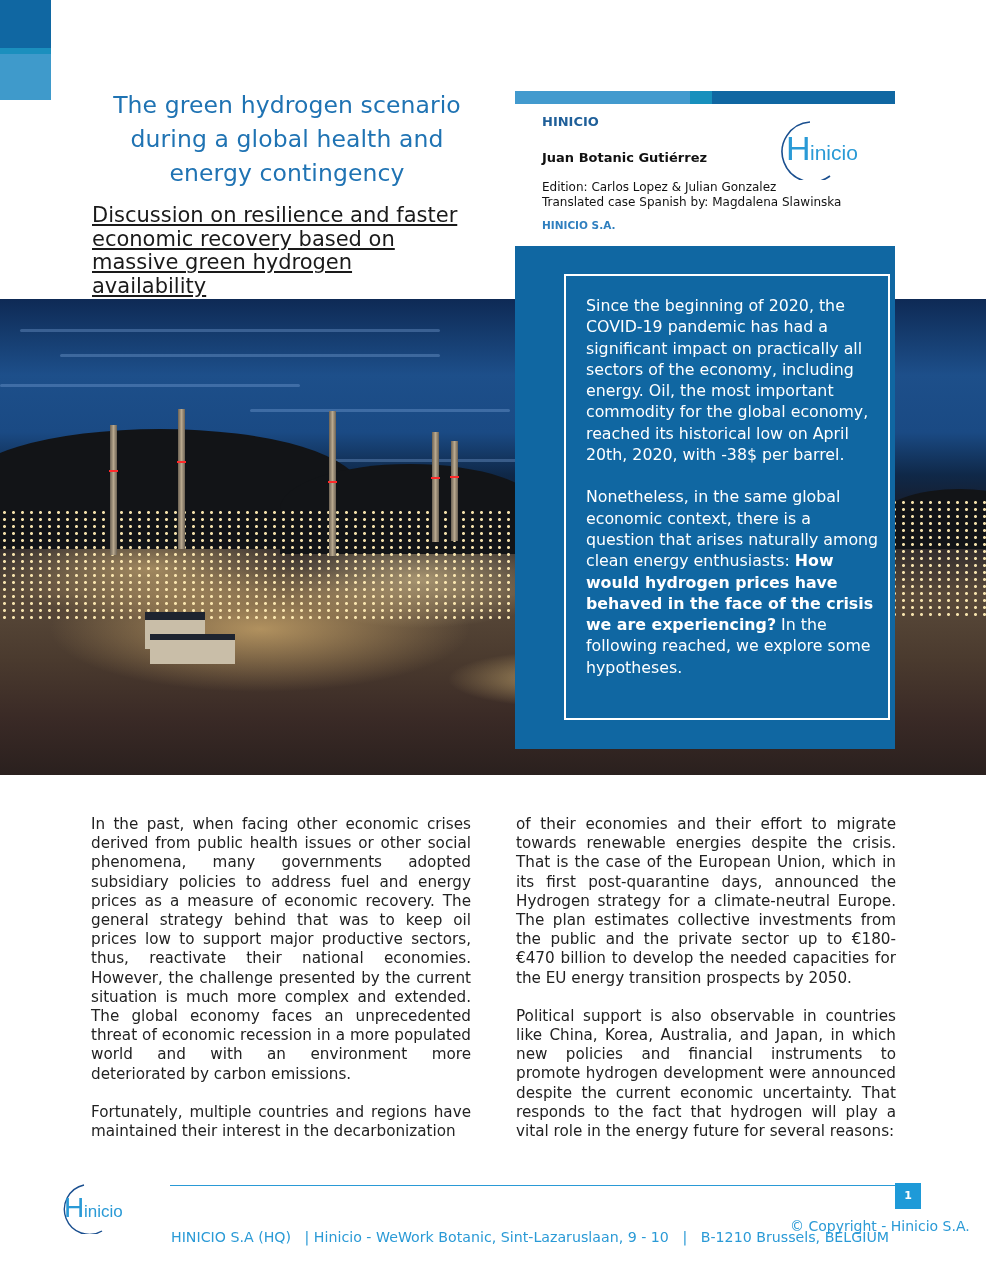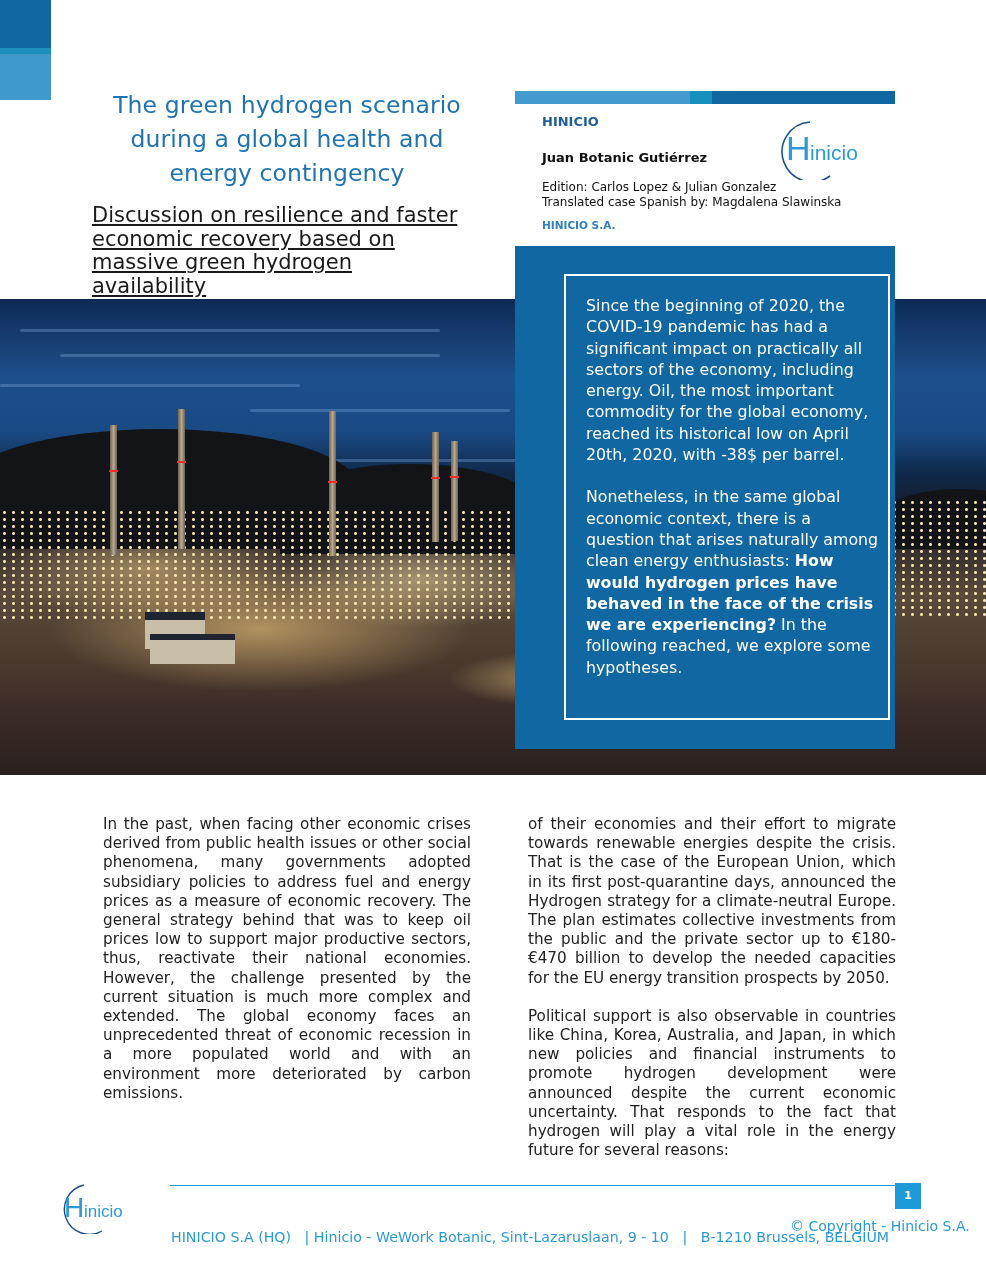--- a/index.html
+++ b/index.html
@@ -47,21 +47,21 @@
 
   
   .callout { position: absolute; left: 515px; top: 246px; width: 380px; height: 503px; background: #1067a2; }
   .callout-inner { position: absolute; left: 26px; top: 28px; width: 326px; height: 446px; border: 2px solid #ffffff; box-sizing: border-box; margin-left: 23px; }
   .callout-text { position: absolute; left: 20px; top: 19px; width: 296px; color: #ffffff; font-size: 15.8px; line-height: 21.3px; }
   .callout-text p { margin: 0 0 21px 0; }
   .callout-text b { font-weight: bold; }
 
   
   .col { position: absolute; top: 815px; width: 380px; color: #222; font-size: 15.2px; line-height: 19.2px; text-align: justify; }
-  .col p { margin: 0 0 19px 12px; }
+  .col p { margin: 0 0 19px 0; }
   .col-left { left: 91px; }
   .col-right { left: 516px; }
 
   
   .footer-line { position: absolute; left: 170px; top: 1185px; width: 725px; height: 1px; background: #2a9ad6; }
   .footer-text { position: absolute; left: 171px; top: 1190px; color: #2a9ad6; font-size: 14.2px; line-height: 19px; white-space: pre; }
   .page-num { position: absolute; left: 895px; top: 1183px; width: 26px; height: 26px; background: #1e9ad8; color: #fff; font-size: 11px; font-weight: bold; text-align: center; line-height: 26px; }
   .copyright { position: absolute; left: 790px; top: 1218px; color: #2a9ad6; font-size: 14px; }
 </style>
 </head>
@@ -129,20 +129,21 @@
   <div class="callout-inner">
     <div class="callout-text">
       <p>Since the beginning of 2020, the COVID-19 pandemic has had a significant impact on practically all sectors of the economy, including energy. Oil, the most important commodity for the global economy, reached its historical low on April 20th, 2020, with -38$ per barrel.</p>
       <p><span>Nonetheless, in the same global economic context, there is a question that arises naturally among clean energy enthusiasts: </span><b>How would hydrogen prices have behaved in the face of the crisis we are experiencing?</b><span> In the following reached, we explore some hypotheses.</span></p>
     </div>
   </div>
 </div>
 
 <div class="col col-left">
   <p>In the past, when facing other economic crises derived from public health issues or other social phenomena, many governments adopted subsidiary policies to address fuel and energy prices as a measure of economic recovery. The general strategy behind that was to keep oil prices low to support major productive sectors, thus, reactivate their national economies. However, the challenge presented by the current situation is much more complex and extended. The global economy faces an unprecedented threat of economic recession in a more populated world and with an environment more deteriorated by carbon emissions.</p>
+  <p>Fortunately, multiple countries and regions have maintained their interest in the decarbonization</p>
 </div>
 <div class="col col-right">
   <p>of their economies and their effort to migrate towards renewable energies despite the crisis. That is the case of the European Union, which in its first post-quarantine days, announced the Hydrogen strategy for a climate-neutral Europe. The plan estimates collective investments  from the public and the private sector up to €180-€470 billion to develop the needed capacities for the EU energy transition prospects by 2050.</p>
   <p>Political support is also observable in countries like China, Korea, Australia, and Japan, in which new policies and financial instruments to promote hydrogen development were announced despite the current economic uncertainty. That responds to the fact that hydrogen will play a vital role in the energy future for several reasons:</p>
 </div>
 
 <svg class="logo-bottom" viewBox="0 0 90 52">
   <path d="M 32 3 A 25 25 0 1 0 50 49" fill="none" stroke="#1a4f8f" stroke-width="1.4"></path>
   <text x="12" y="35" font-family="Liberation Sans, sans-serif" font-size="28" fill="#2a9ad6">H</text>
   <text x="32" y="35" font-family="Liberation Sans, sans-serif" font-size="17" fill="#2a9ad6">inicio</text>

